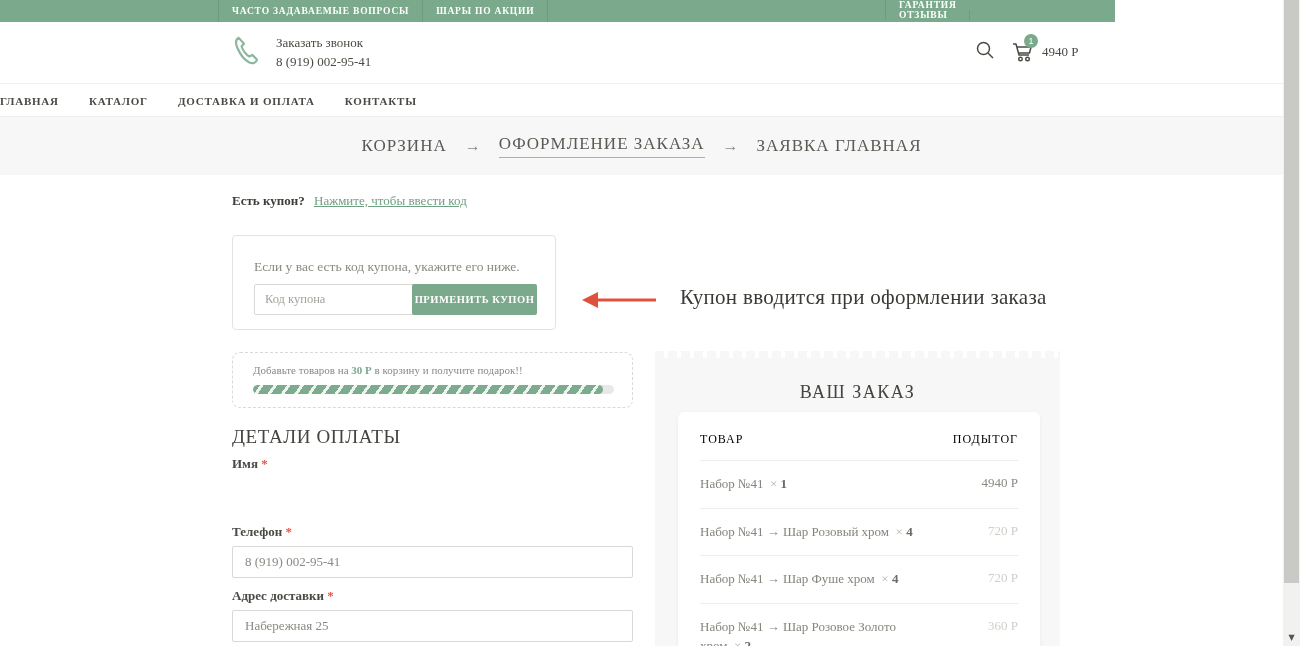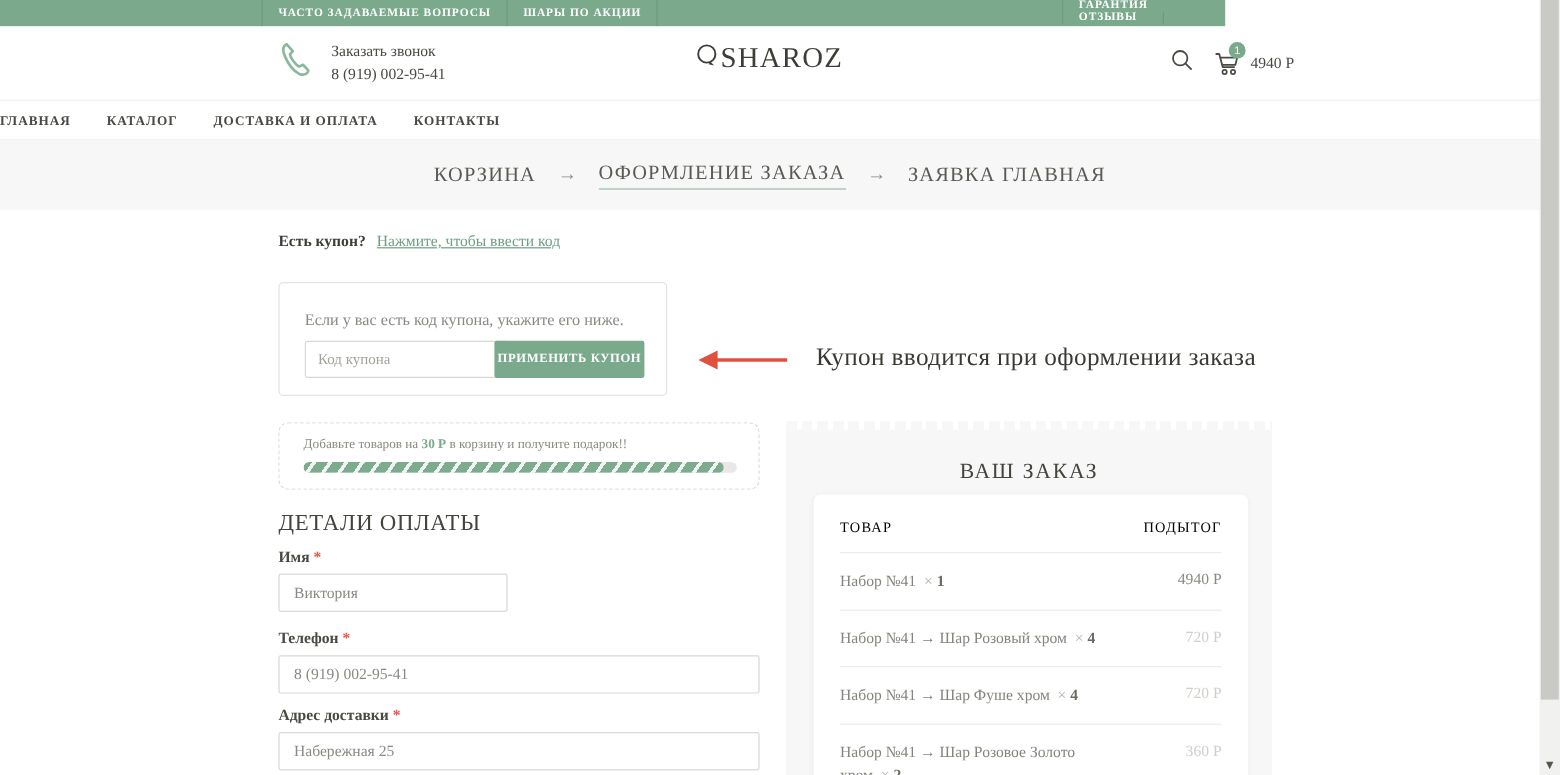--- a/index.html
+++ b/index.html
@@ -11,21 +11,21 @@
     --faint:#cfcfc9;
     --line:#ececea;
     --red:#e0503f;
   }
   *{margin:0;padding:0;box-sizing:border-box;}
   html,body{width:1300px;height:646px;overflow:hidden;}
   body{font-family:"Liberation Serif","DejaVu Serif",serif;background:#fff;position:relative;color:var(--ink);}
   .stage{position:absolute;inset:0;width:1300px;height:646px;overflow:hidden;background:#fff;}
 
   
-  .topbar{position:absolute;left:0;top:0;width:1021px;height:22px;background:var(--accent);}
+  .topbar{position:absolute;left:0;top:0;width:1115px;height:22px;background:var(--accent);}
   .topbar .grp{position:absolute;top:0;height:22px;display:flex;align-items:stretch;}
   .grp-left{left:218px;}
   .grp-right{left:885px;flex-direction:column;}
   .toplink{display:flex;align-items:center;padding:0 13px;color:#fff;font-size:9.5px;font-weight:bold;letter-spacing:.8px;border-left:1px solid var(--accent-dark);cursor:pointer;white-space:nowrap;}
   .toplink:last-child{border-right:1px solid var(--accent-dark);}
 
   
   .header{position:absolute;left:0;top:22px;width:1283px;height:62px;background:#fff;border-bottom:1px solid #f0f0ee;}
   .call{position:absolute;left:230px;top:12px;display:flex;align-items:center;gap:14px;}
   .call-texts{font-size:13px;color:#4a4a44;line-height:1.45;}
@@ -115,26 +115,20 @@
     <div class="call">
       <span>
         <svg width="32" height="32" viewBox="0 0 32 32" fill="none">
           <path d="M7 4 C4 6 4 9 7 14 C10 19 15 25 21 27 C25 28 28 26 28 23 L23 19 L20 21 C17 20 12 15 11 12 L13 9 Z" stroke="#8bb89c" stroke-width="2.2" stroke-linejoin="round" transform="rotate(8 16 16)"></path>
         </svg>
       </span>
       <div class="call-texts">
         <div>Заказать звонок</div>
         <div>8 (919) 002-95-41</div>
       </div>
-    </div>
-    <div class="logo">
-      <svg width="19" height="24" viewBox="0 0 19 24">
-        <circle cx="9" cy="9" r="7.2" fill="none" stroke="#3e3e38" stroke-width="1.6"></circle>
-        <path d="M12 15.2 L15 18.5 L10.5 17.5 Z" fill="#3e3e38"></path>
-      </svg><span>SHAROZ</span>
     </div>
     <div class="hdr-right">
       <span>
         <svg width="20" height="20" viewBox="0 0 20 20" fill="none">
           <circle cx="8.5" cy="8.5" r="6" stroke="#4a4a44" stroke-width="1.5"></circle>
           <line x1="13" y1="13" x2="18" y2="18" stroke="#4a4a44" stroke-width="1.5"></line>
         </svg>
       </span>
       <div class="cart-wrap">
         <svg width="24" height="22" viewBox="0 0 24 22" fill="none">
@@ -191,21 +185,20 @@
       <div class="promo-fill" id="promo-fill" style="width: 97%;"></div>
     </div>
   </div>
 
   <div class="billing-title">ДЕТАЛИ ОПЛАТЫ</div>
 
   <div class="f-label lbl-name">
     <span>Имя</span>
     <span class="req">*</span>
   </div>
-  <input class="f-input in-name" value="Виктория" style="">
 
   <div class="f-label lbl-phone">
     <span>Телефон</span>
     <span class="req">*</span>
   </div>
   <input class="f-input in-phone" value="8 (919) 002-95-41" style="">
 
   <div class="f-label lbl-addr">
     <span>Адрес доставки</span>
     <span class="req">*</span>

